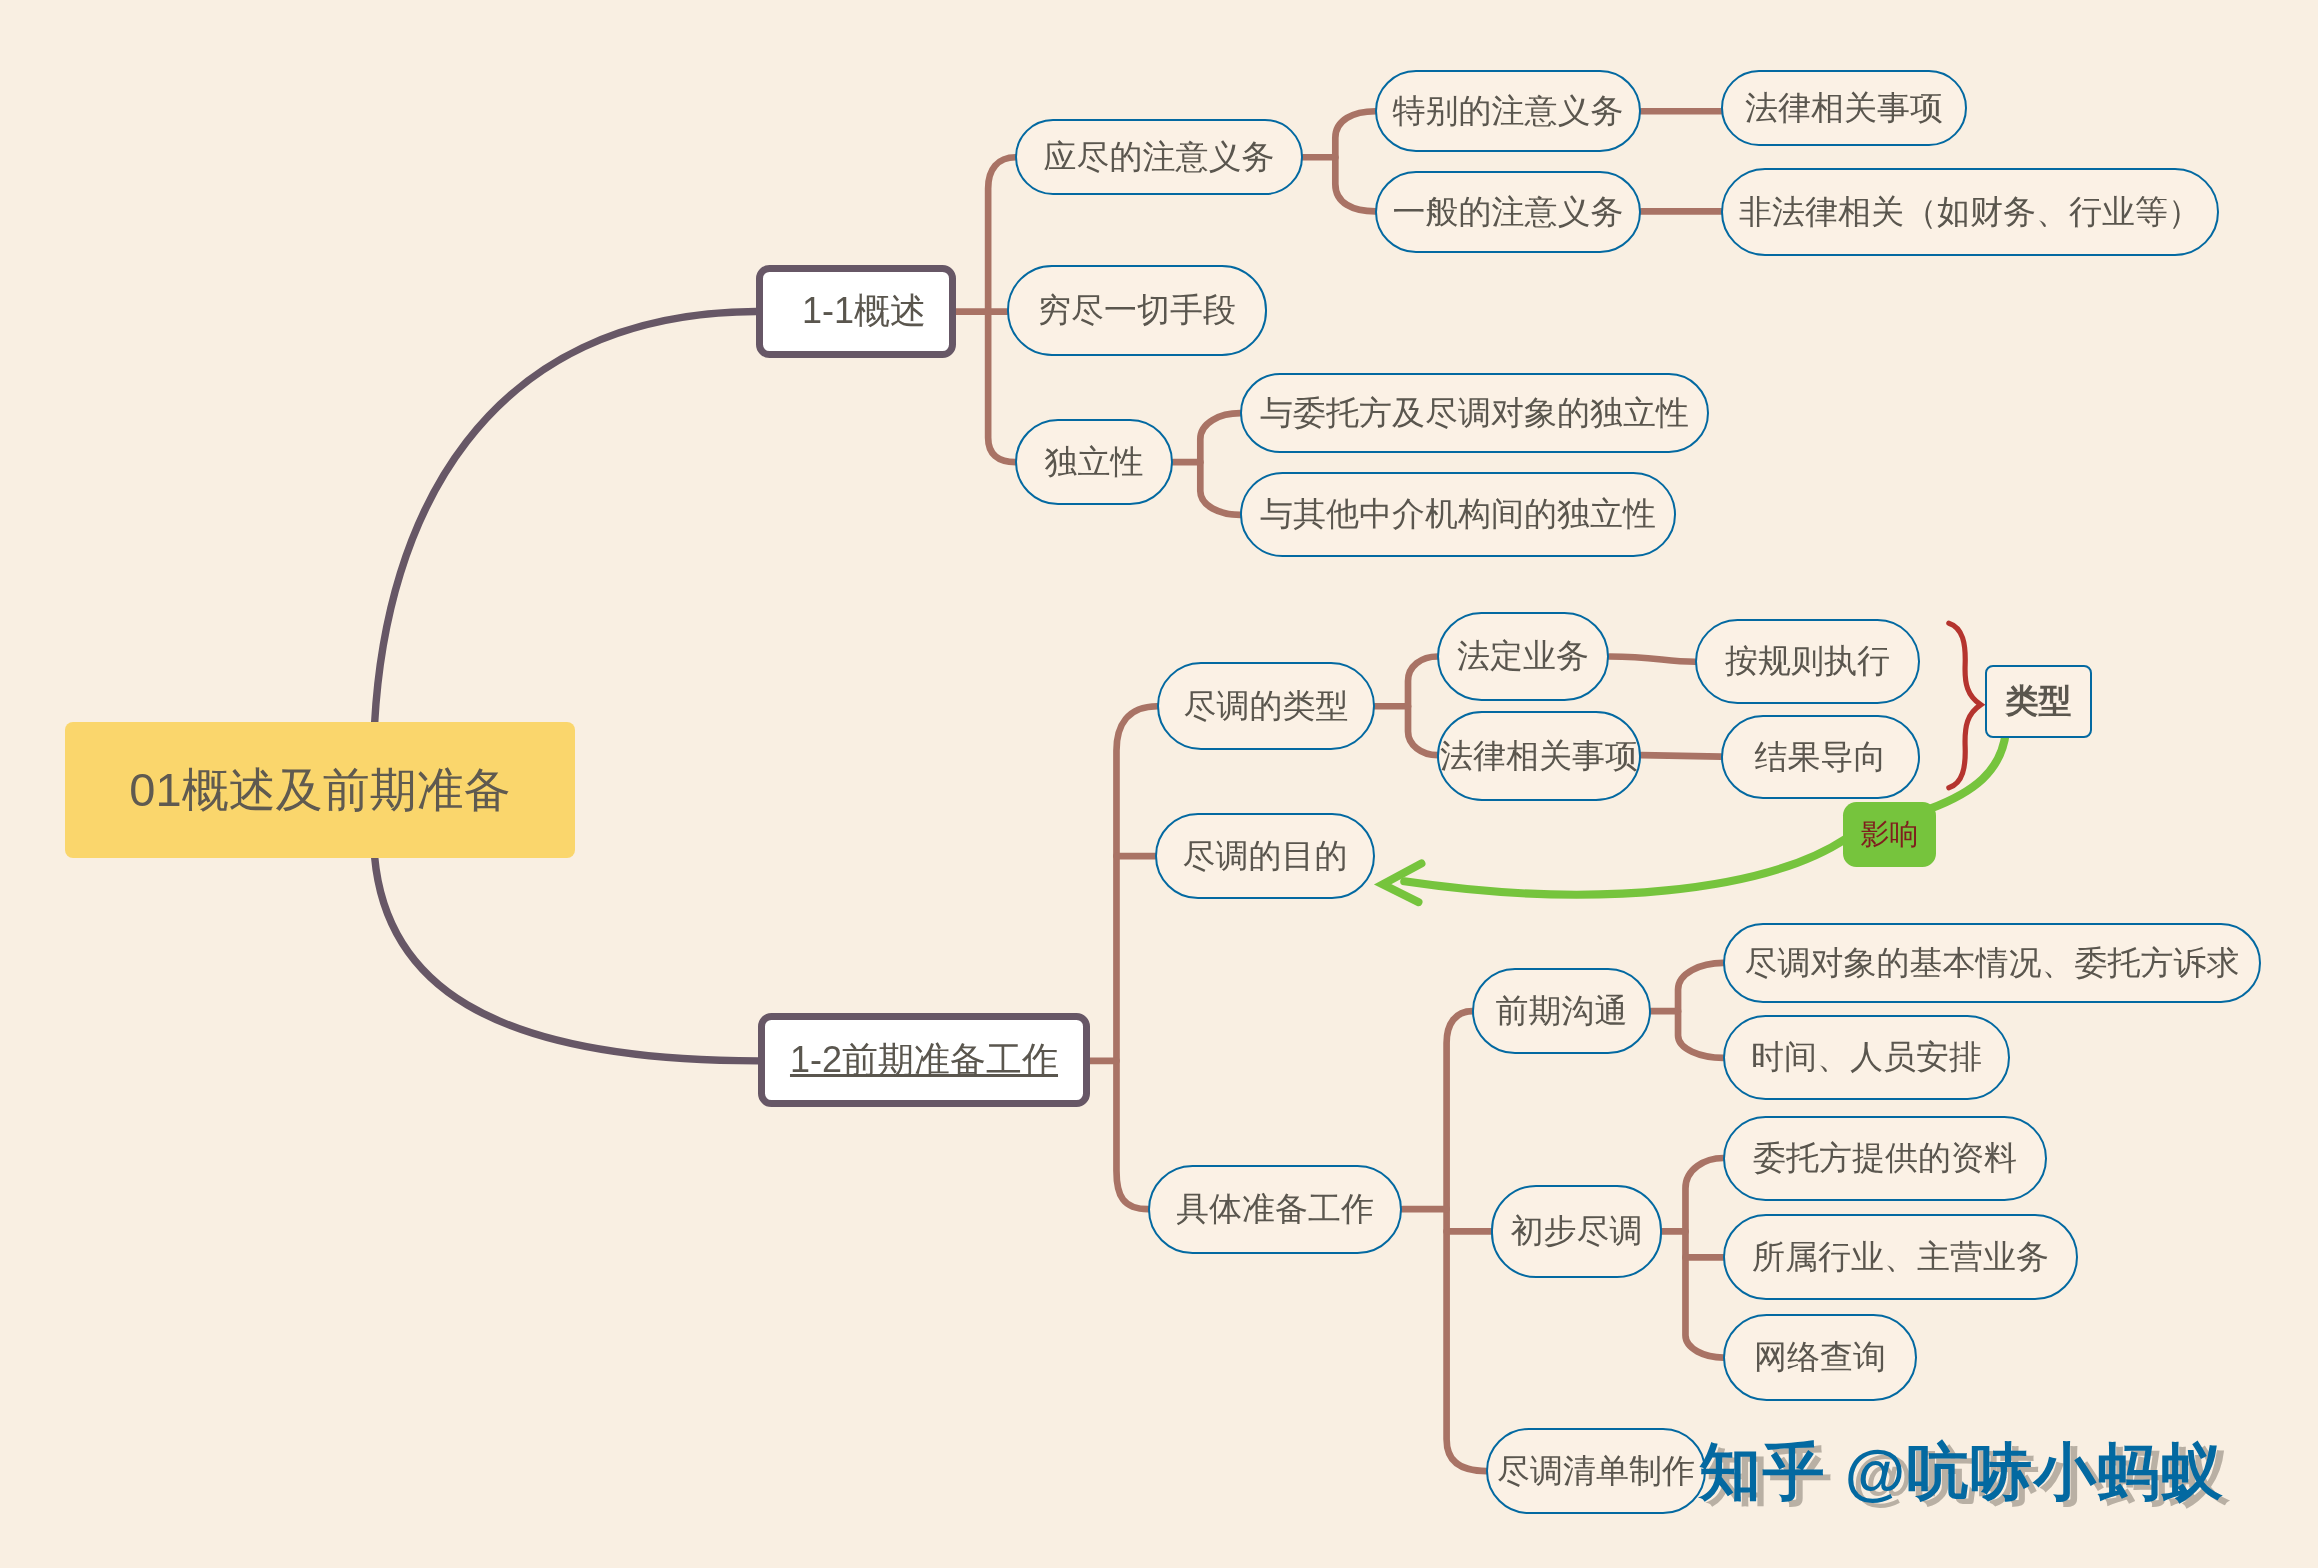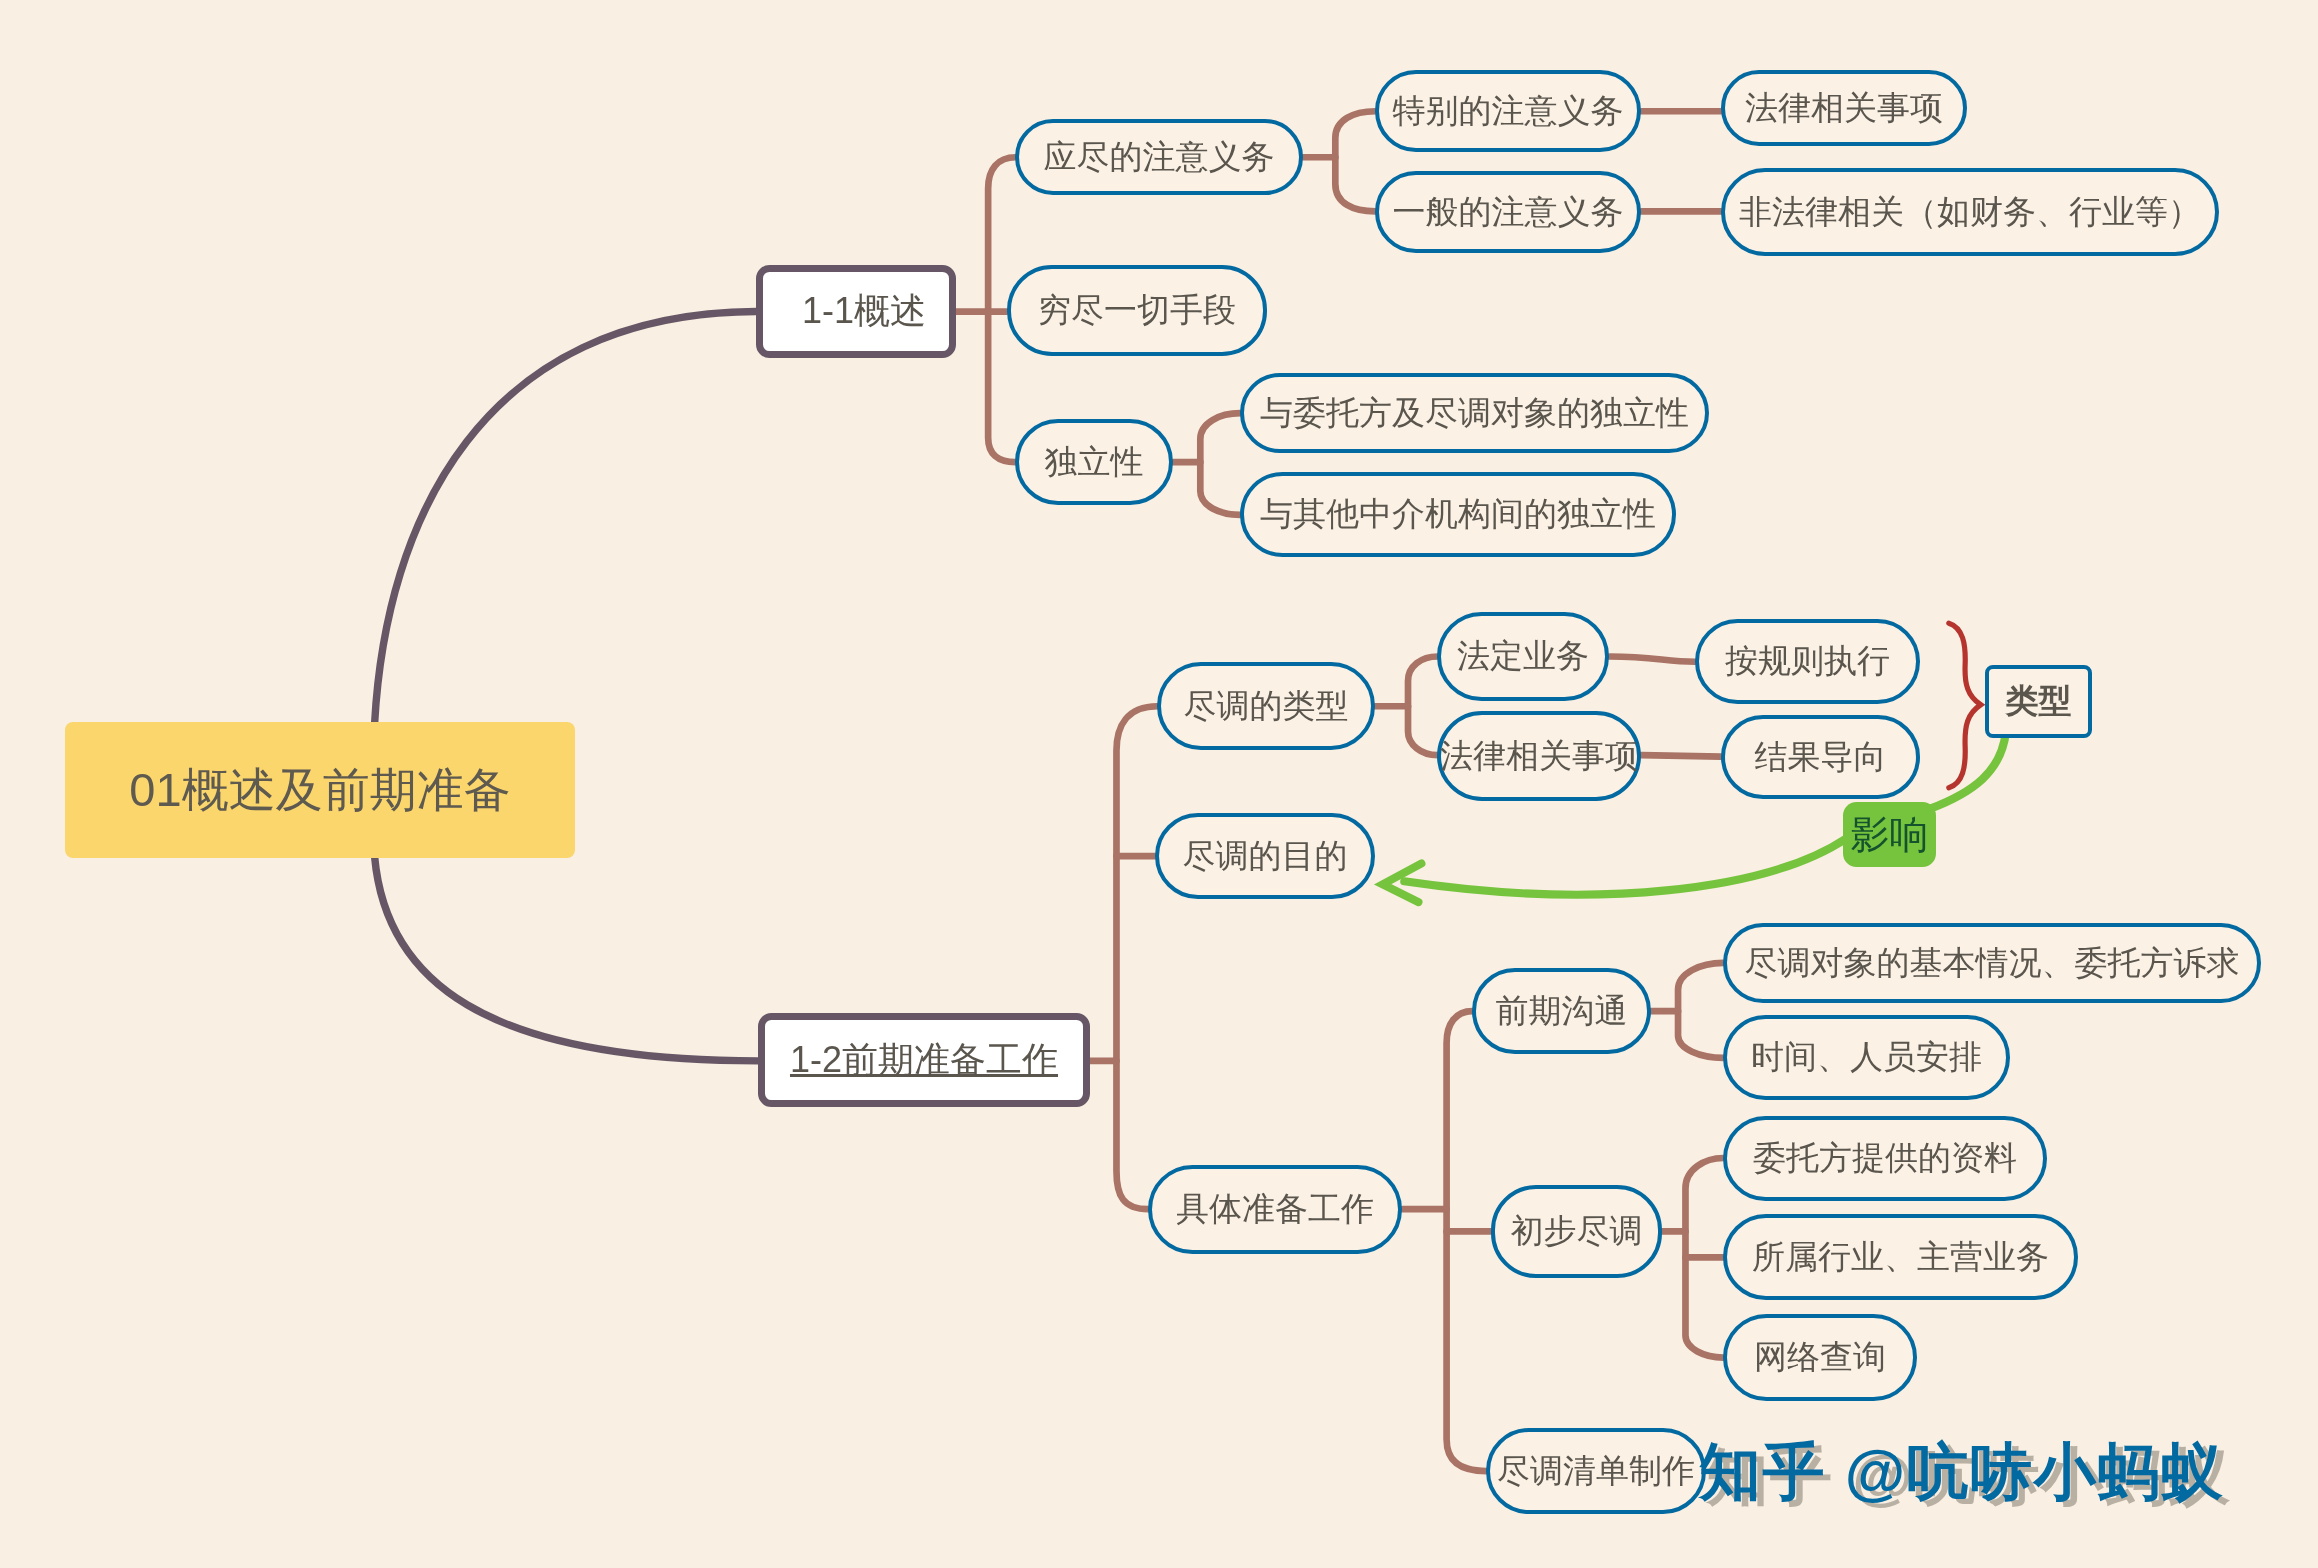--- a/index.html
+++ b/index.html
@@ -1,26 +1,26 @@
 <!DOCTYPE html>
 <html style="font-size:12px"><head>
 <meta charset="utf-8">
 <style>
   html,body{margin:0;padding:0;}
   body{background:#f9efe2;font-family:"Liberation Sans",sans-serif;}
   #canvas{position:relative;width:2319px;height:1569px;overflow:hidden;background:#f9efe2;}
   #wires{position:absolute;left:0;top:0;z-index:1;}
   .node{position:absolute;display:flex;align-items:center;justify-content:center;
-        box-sizing:border-box;background:#fbf1e5;border:4px solid #0369a1;border-radius:45px;
+        box-sizing:border-box;background:#fbf1e5;border:2px solid #0369a1;border-radius:45px;
         color:#5a564e;font-size:33px;white-space:nowrap;z-index:2;}
   .node.box{background:#ffffff;border:7.4px solid #675766;border-radius:13.4px;font-size:36px;}
   .node.root{background:#fad66c;border:none;border-radius:8px;font-size:47px;color:#5f5a50;}
   .node.small{border-radius:8px;font-weight:bold;}
   .tag{position:absolute;display:flex;align-items:center;justify-content:center;
-       background:#76c43d;color:#14532d;border-radius:13.4px;font-size:39px;z-index:2;}
+       background:#76c43d;color:#7f1d1d;border-radius:13.4px;font-size:29px;z-index:2;}
   #watermark{position:absolute;left:1699px;top:1430px;font-size:62px;font-weight:bold;
              color:#0369a1;text-shadow:7.4px 4.5px 0 #b9b0a4;z-index:3;letter-spacing:1.5px;}
   
   #root       {left:65px;   top:722px;  width:510px; height:136px;}
   #n-overview {left:756px; top:265px;  width:200px; height:93px;padding-left:16px;}
   #n-duty     {left:1015px; top:119px;  width:288px; height:76px;}
   #n-special  {left:1375px; top:70px;   width:266px; height:82px;}
   #n-legal    {left:1721px; top:70px;   width:246px; height:76px;}
   #n-general  {left:1375px; top:171px;  width:266px; height:82px;}
   #n-nonlegal {left:1721px; top:168px;  width:498px; height:88px;}

